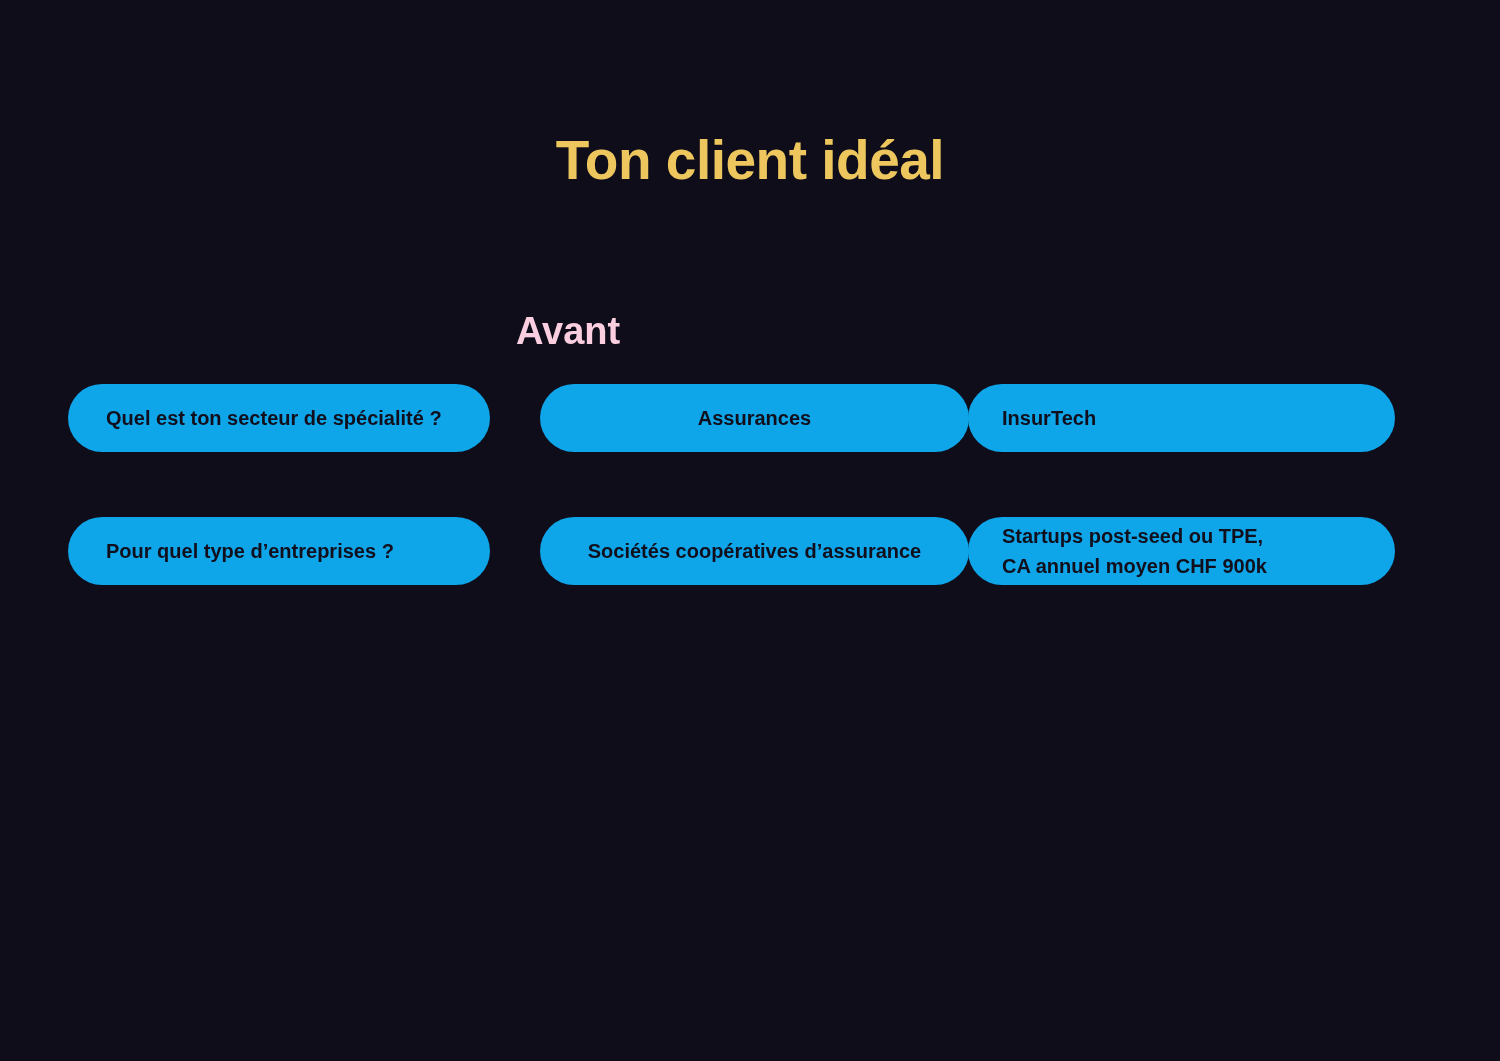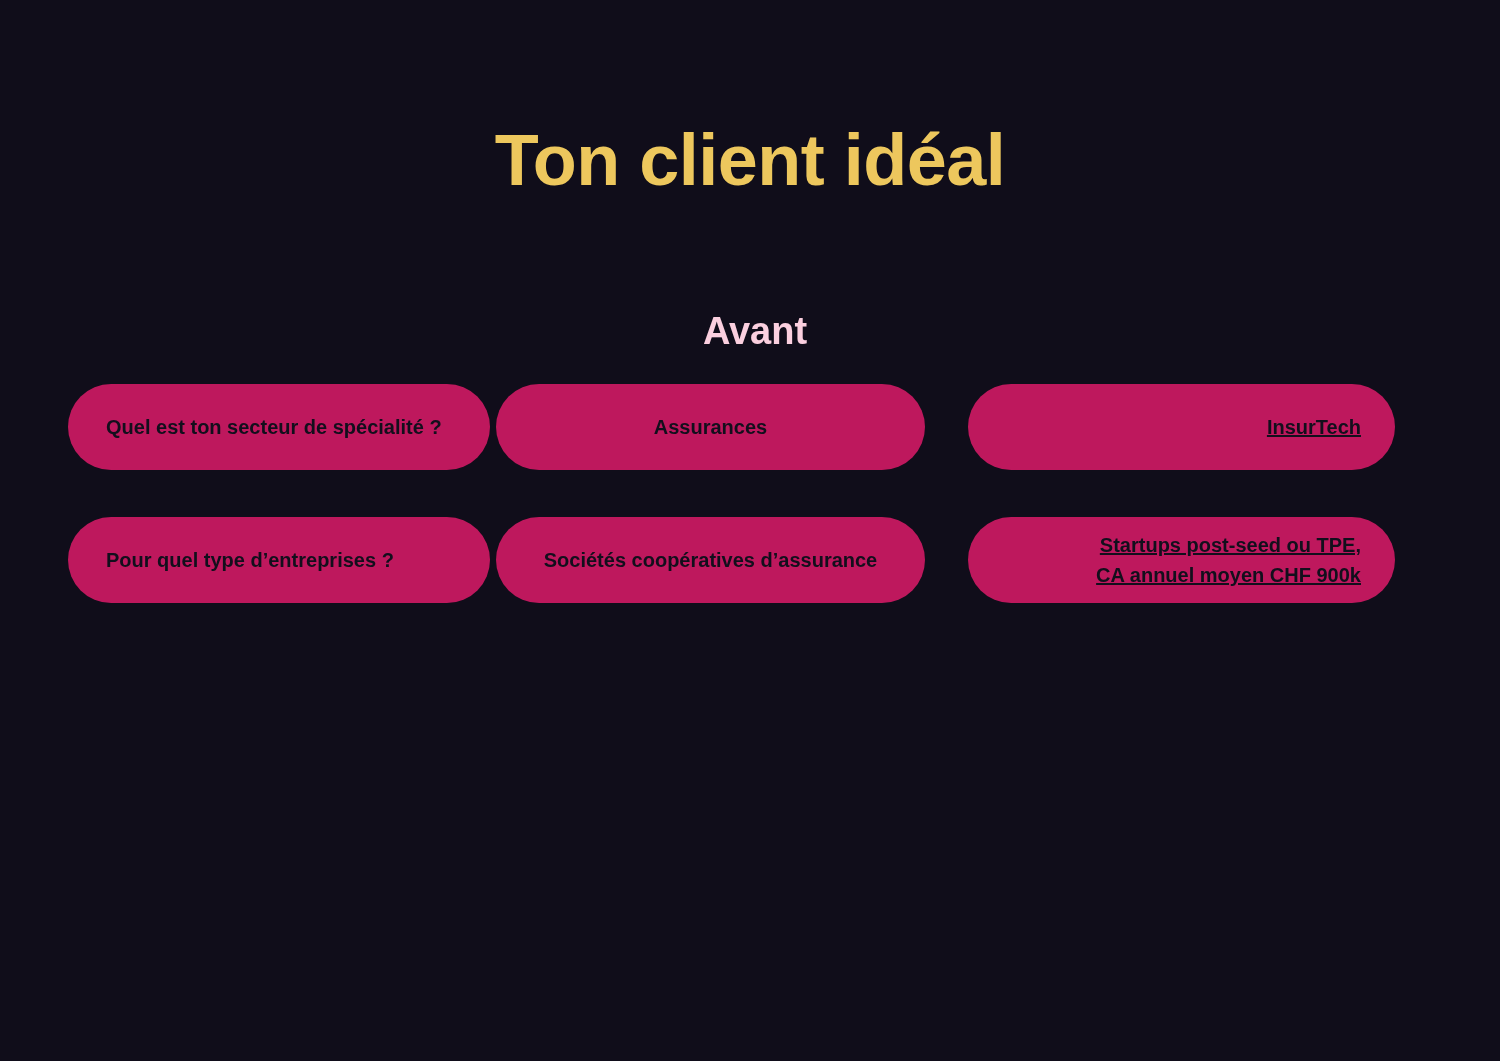--- a/index.html
+++ b/index.html
@@ -21,37 +21,37 @@
     background: #100d1a;
   }
 
   
   .slide-title {
     position: absolute;
     left: 0;
     right: 0;
     top: 112px;
     text-align: center;
-    font-size: 72px;
+    font-size: 55px;
     line-height: 96px;
     font-weight: bold;
     letter-spacing: -0.5px;
     color: #edc75d;
     white-space: pre;
   }
 
   
   .col-header {
     position: absolute;
     top: 305px;
     font-size: 38px;
     line-height: 52px;
     font-weight: bold;
     color: #fbcfdf;
-    text-align: center;
+    text-align: left;
     white-space: pre;
   }
   .col-header.avant {
     left: 516px;
     width: 478px;
   }
   .col-header.apres {
     left: 968px;
     width: 484px;
   }
@@ -66,62 +66,62 @@
 
   .row {
     position: relative;
     height: 86px;
     margin-bottom: 47px;
   }
 
   .pill {
     position: absolute;
     top: 0;
-    height: 86px;
-    background: #be185d;
+    height: 68px;
+    background: #0ea5e9;
     border-radius: 43px;
     box-sizing: border-box;
     display: flex;
     align-items: center;
     color: #120f1c;
     font-weight: bold;
     font-size: 20px;
     line-height: 30px;
   }
 
   .pill.c1 {
     left: 68px;
     width: 422px;
     padding: 0 38px;
     justify-content: flex-start;
     text-align: left;
   }
   .pill.c2 {
-    left: 496px;
+    left: 540px;
     width: 429px;
     padding: 0 34px;
     justify-content: flex-start;
     text-align: center;
   }
   .pill.c3 {
     left: 968px;
     width: 427px;
     padding: 0 34px;
     justify-content: center;
     text-align: center;
   }
 
   .pill .pill-text {
     display: block;
     width: 100%;
     white-space: pre-line;
   }
   .pill.c1 .pill-text { text-align: left; }
   .pill.c2 .pill-text { text-align: center; }
-  .pill.c3 .pill-text { text-align: right; text-decoration: underline; }
+  .pill.c3 .pill-text { text-align: left; }
 
   
   .pill.c2.block-left .pill-text {
     text-align: center;
   }
 </style>
 </head>
 <body>
 
 <div id="slide">

